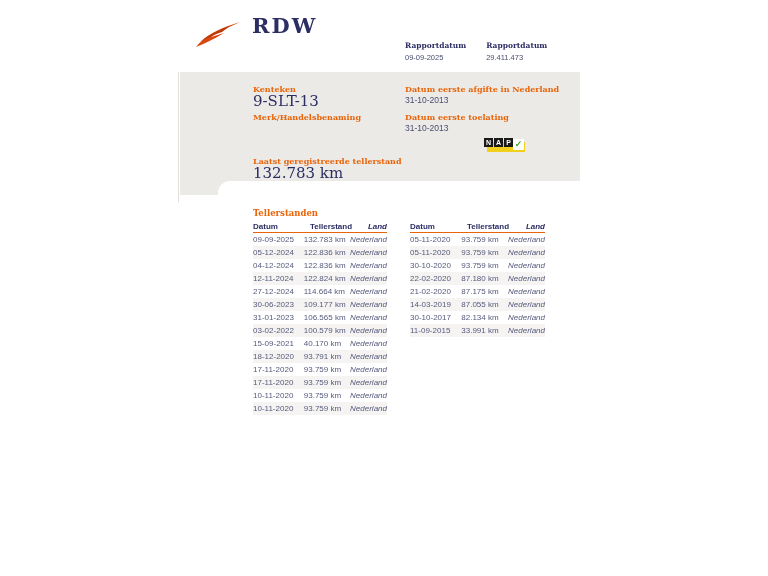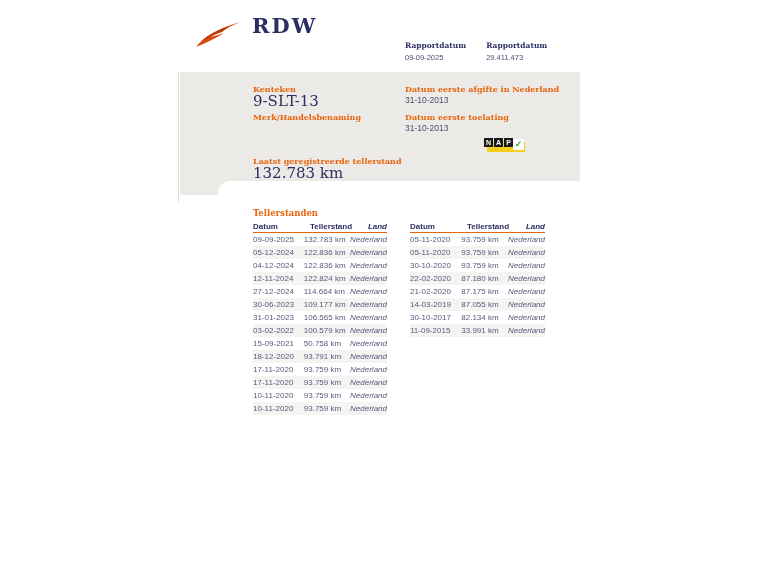--- a/index.html
+++ b/index.html
@@ -155,21 +155,21 @@
         <div class="c-km">106.565 km</div>
         <div class="c-land">Nederland</div>
       </div>
         <div class="row">
         <div class="c-date">03-02-2022</div>
         <div class="c-km">100.579 km</div>
         <div class="c-land">Nederland</div>
       </div>
         <div class="row">
         <div class="c-date">15-09-2021</div>
-        <div class="c-km">50.758 km</div>
+        <div class="c-km">40.170 km</div>
         <div class="c-land">Nederland</div>
       </div>
         <div class="row">
         <div class="c-date">18-12-2020</div>
         <div class="c-km">93.791 km</div>
         <div class="c-land">Nederland</div>
       </div>
         <div class="row">
         <div class="c-date">17-11-2020</div>
         <div class="c-km">93.759 km</div>

